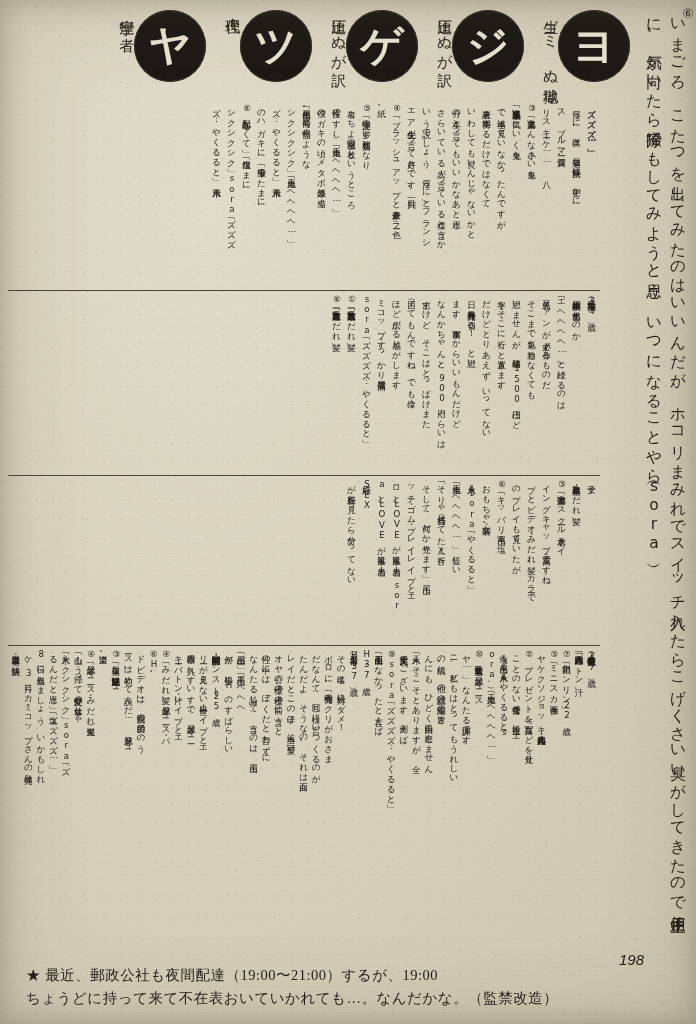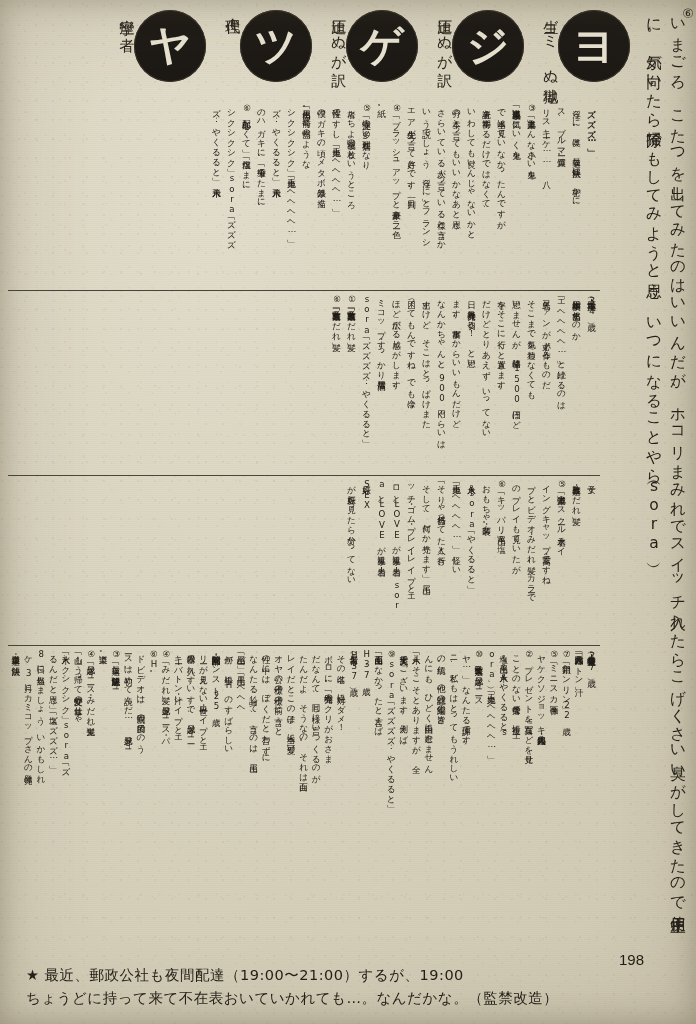--- a/index.html
+++ b/index.html
@@ -89,24 +89,25 @@
   .b2{height:185px;}
   .b3{height:170px;}
   .b4{height:258px;}
   
   .col.hl{font-weight:bold;}
   
   .footer{
     position:absolute;left:26px;bottom:14px;width:560px;
     font-size:14.5px;line-height:1.6;color:#221e17;
     letter-spacing:0.5px;
+    font-family:Liberation Serif, serif;
   }
   .pageno{
     position:absolute;right:52px;bottom:56px;
-    font-size:15px;color:#201c15;font-family:"Liberation Sans", sans-serif;
+    font-size:15px;color:#201c15;font-family:"Liberation Sans", sans-serif;font-style:italic;
   }
   .corner-mark{
     position:absolute;top:6px;right:2px;font-size:13px;color:#201c15;
   }
   
   .edge{
     position:absolute;inset:0;pointer-events:none;
     box-shadow:inset 0 0 28px rgba(90,80,55,.35), inset 0 0 90px rgba(90,80,55,.18);
   }
 </style>

